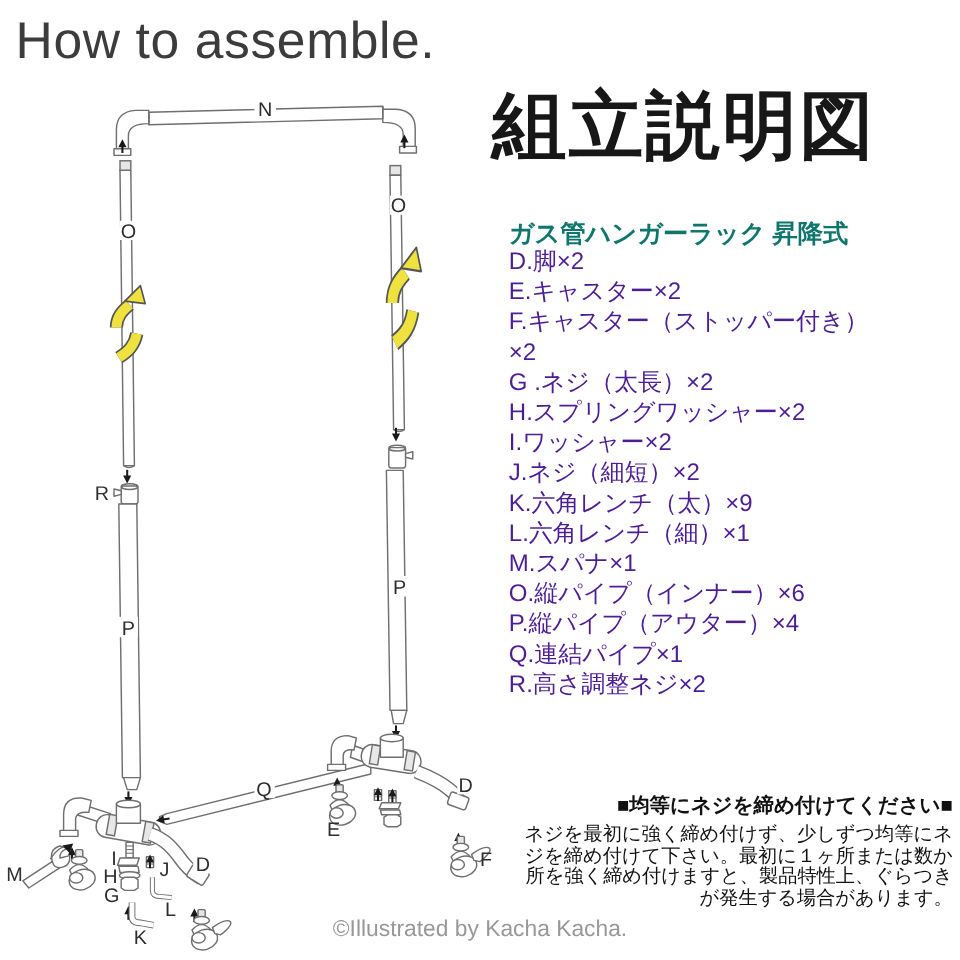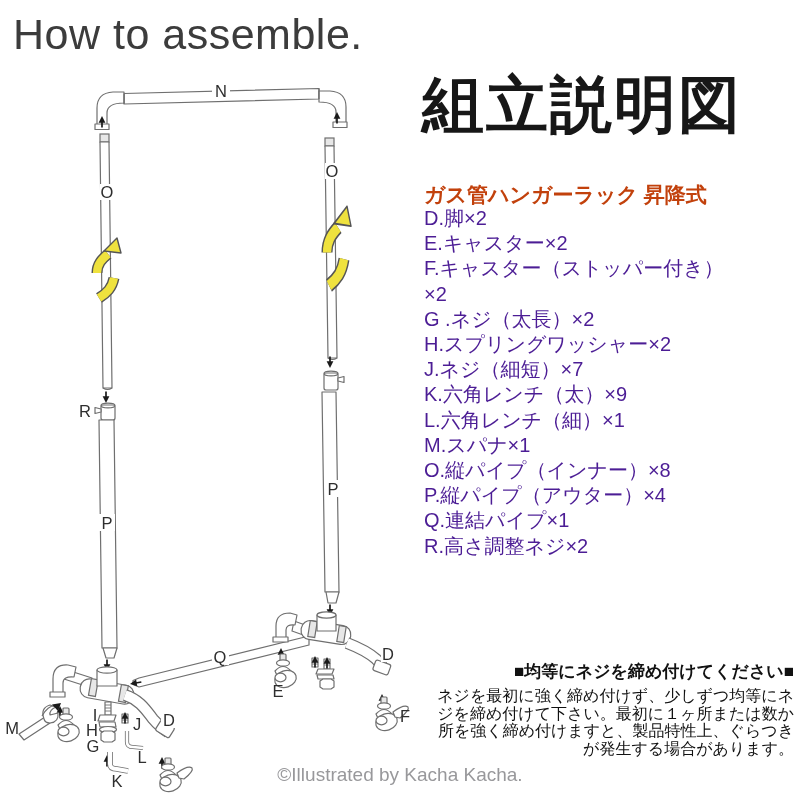--- a/index.html
+++ b/index.html
@@ -1,21 +1,21 @@
 <!DOCTYPE html>
 <html><head>
 <meta charset="utf-8">
 <style>
   html,body{margin:0;padding:0;background:#fff;}
   body{width:800px;height:800px;position:relative;overflow:hidden;
        font-family:"Liberation Sans",sans-serif;-webkit-font-smoothing:antialiased;}
   .abs{position:absolute;}
   .how-to{left:13px;top:10px;font-size:43px;color:#3c3c3c;letter-spacing:0.5px;white-space:nowrap;}
-  .jp-title{left:422px;top:63px;font-size:62px;font-weight:800;color:#171717;letter-spacing:2px;white-space:nowrap;}
-  .parts-heading{left:424px;top:181px;font-size:21px;font-weight:bold;color:#c2410c;white-space:nowrap;}
+  .jp-title{left:410px;top:63px;font-size:62px;font-weight:800;color:#171717;letter-spacing:2px;white-space:nowrap;}
+  .parts-heading{left:424px;top:181px;font-size:21px;font-weight:bold;color:#0f766e;white-space:nowrap;}
   .parts-list{left:424px;top:206px;width:372px;font-size:20px;line-height:25.2px;color:#4c1d95;}
   .warning{left:424px;top:660px;width:370px;color:#111;}
   .warning-title{text-align:right;font-weight:bold;font-size:17px;margin-bottom:4px;white-space:nowrap;}
   .warning-body{font-size:16px;line-height:17.6px;text-align:right;}
   .credit{left:0;top:764px;width:800px;text-align:center;font-size:19px;color:#98989b;}
   svg .ln{stroke:#6f6f6f;stroke-width:1.2;fill:#fff;stroke-linejoin:round;}
   svg .lnf{stroke:#6f6f6f;stroke-width:1.2;fill:none;}
   svg .shade{stroke:#6f6f6f;stroke-width:1.2;fill:#e7e7e7;}
   svg .halo{fill:#fff;stroke:none;}
   svg .lbl{font-family:"Liberation Sans",sans-serif;font-size:16.5px;fill:#2e2e2e;text-anchor:middle;}
@@ -31,25 +31,26 @@
 <div class="abs how-to">How to assemble.</div>
 <div class="abs jp-title">組立説明図</div>
 <div class="abs parts-heading">ガス管ハンガーラック 昇降式</div>
 <div class="abs parts-list">
     <div>D.脚×2</div>
     <div>E.キャスター×2</div>
     <div>F.キャスター（ストッパー付き）</div>
     <div>×2</div>
     <div>G .ネジ（太長）×2</div>
     <div>H.スプリングワッシャー×2</div>
-    <div>J.ネジ（細短）×7</div>
+    <div>I.ワッシャー×2</div>
+    <div>J.ネジ（細短）×2</div>
     <div>K.六角レンチ（太）×9</div>
     <div>L.六角レンチ（細）×1</div>
     <div>M.スパナ×1</div>
-    <div>O.縦パイプ（インナー）×8</div>
+    <div>O.縦パイプ（インナー）×6</div>
     <div>P.縦パイプ（アウター）×4</div>
     <div>Q.連結パイプ×1</div>
     <div>R.高さ調整ネジ×2</div>
   </div>
 
 <div class="abs warning">
   <div class="warning-title">■均等にネジを締め付けてください■</div>
   <div class="warning-body">ネジを最初に強く締め付けず、少しずつ均等にネジを締め付けて下さい。最初に１ヶ所または数か所を強く締め付けますと、製品特性上、ぐらつきが発生する場合があります。</div>
 </div>
 

